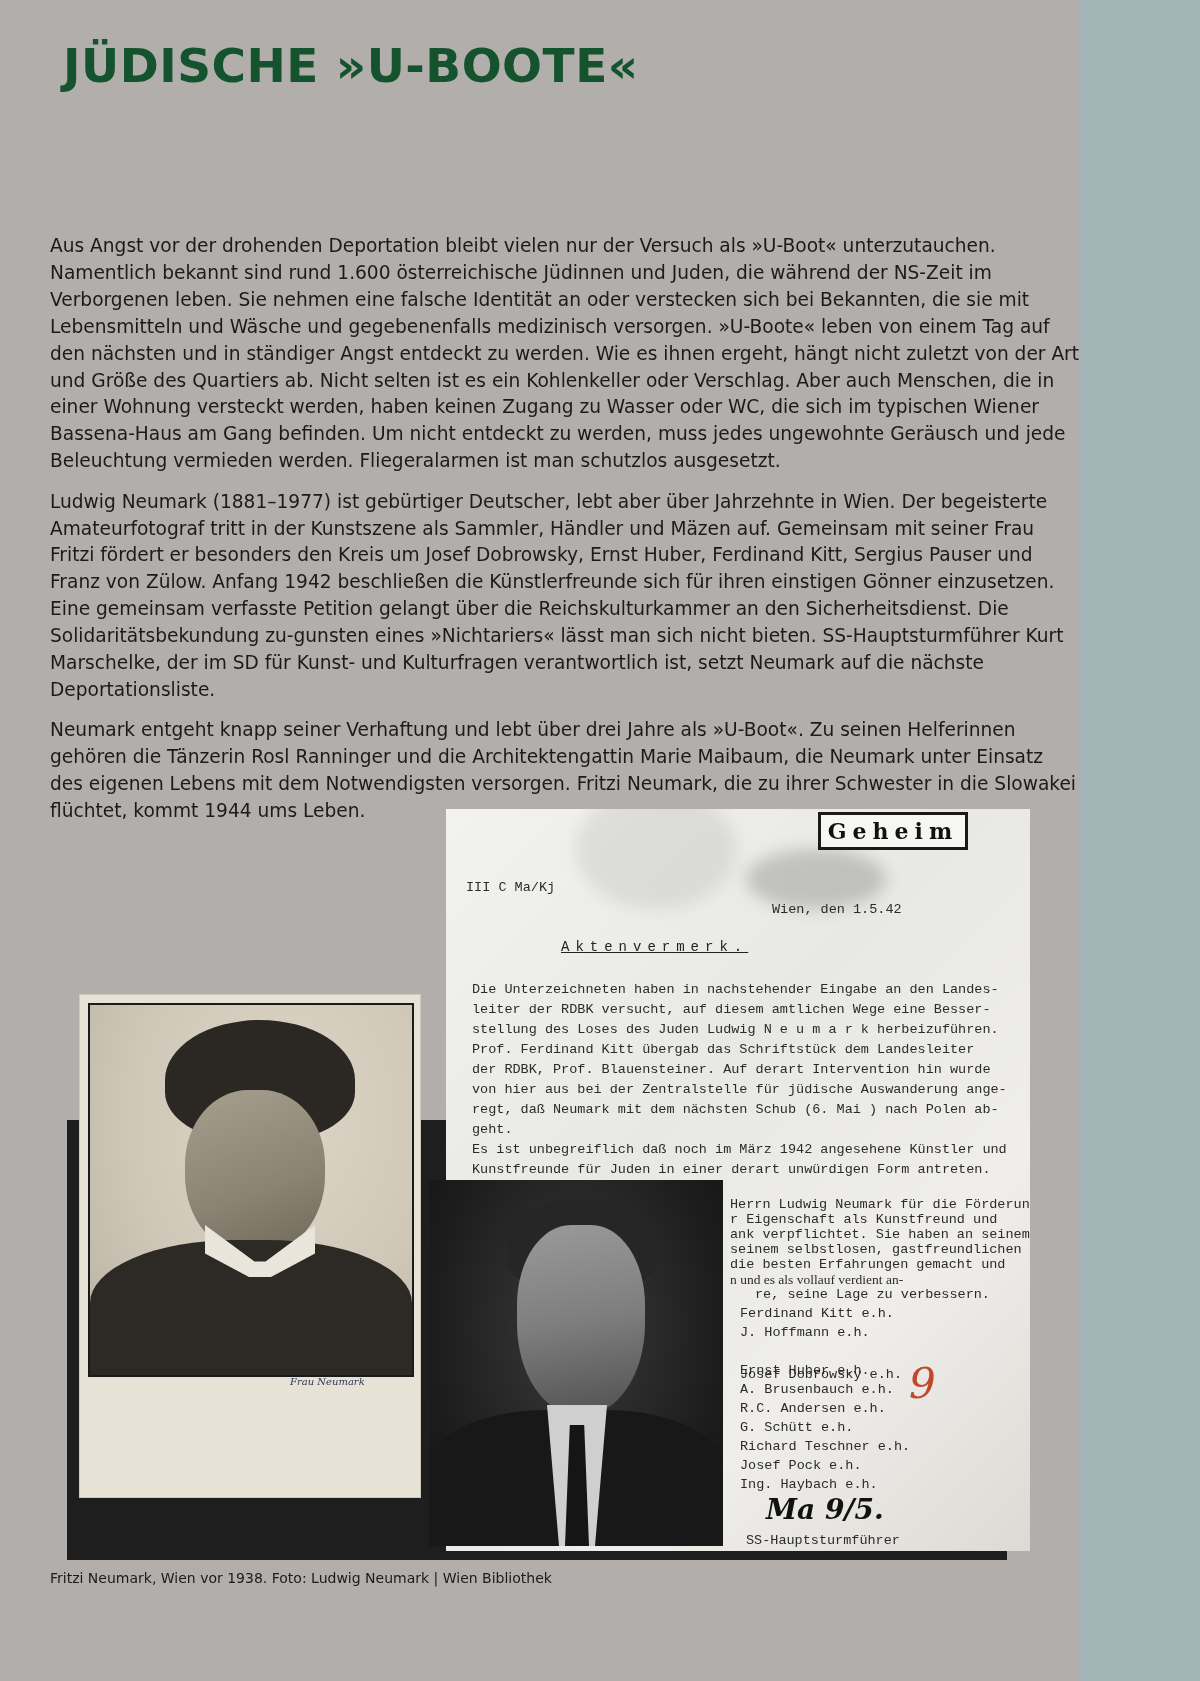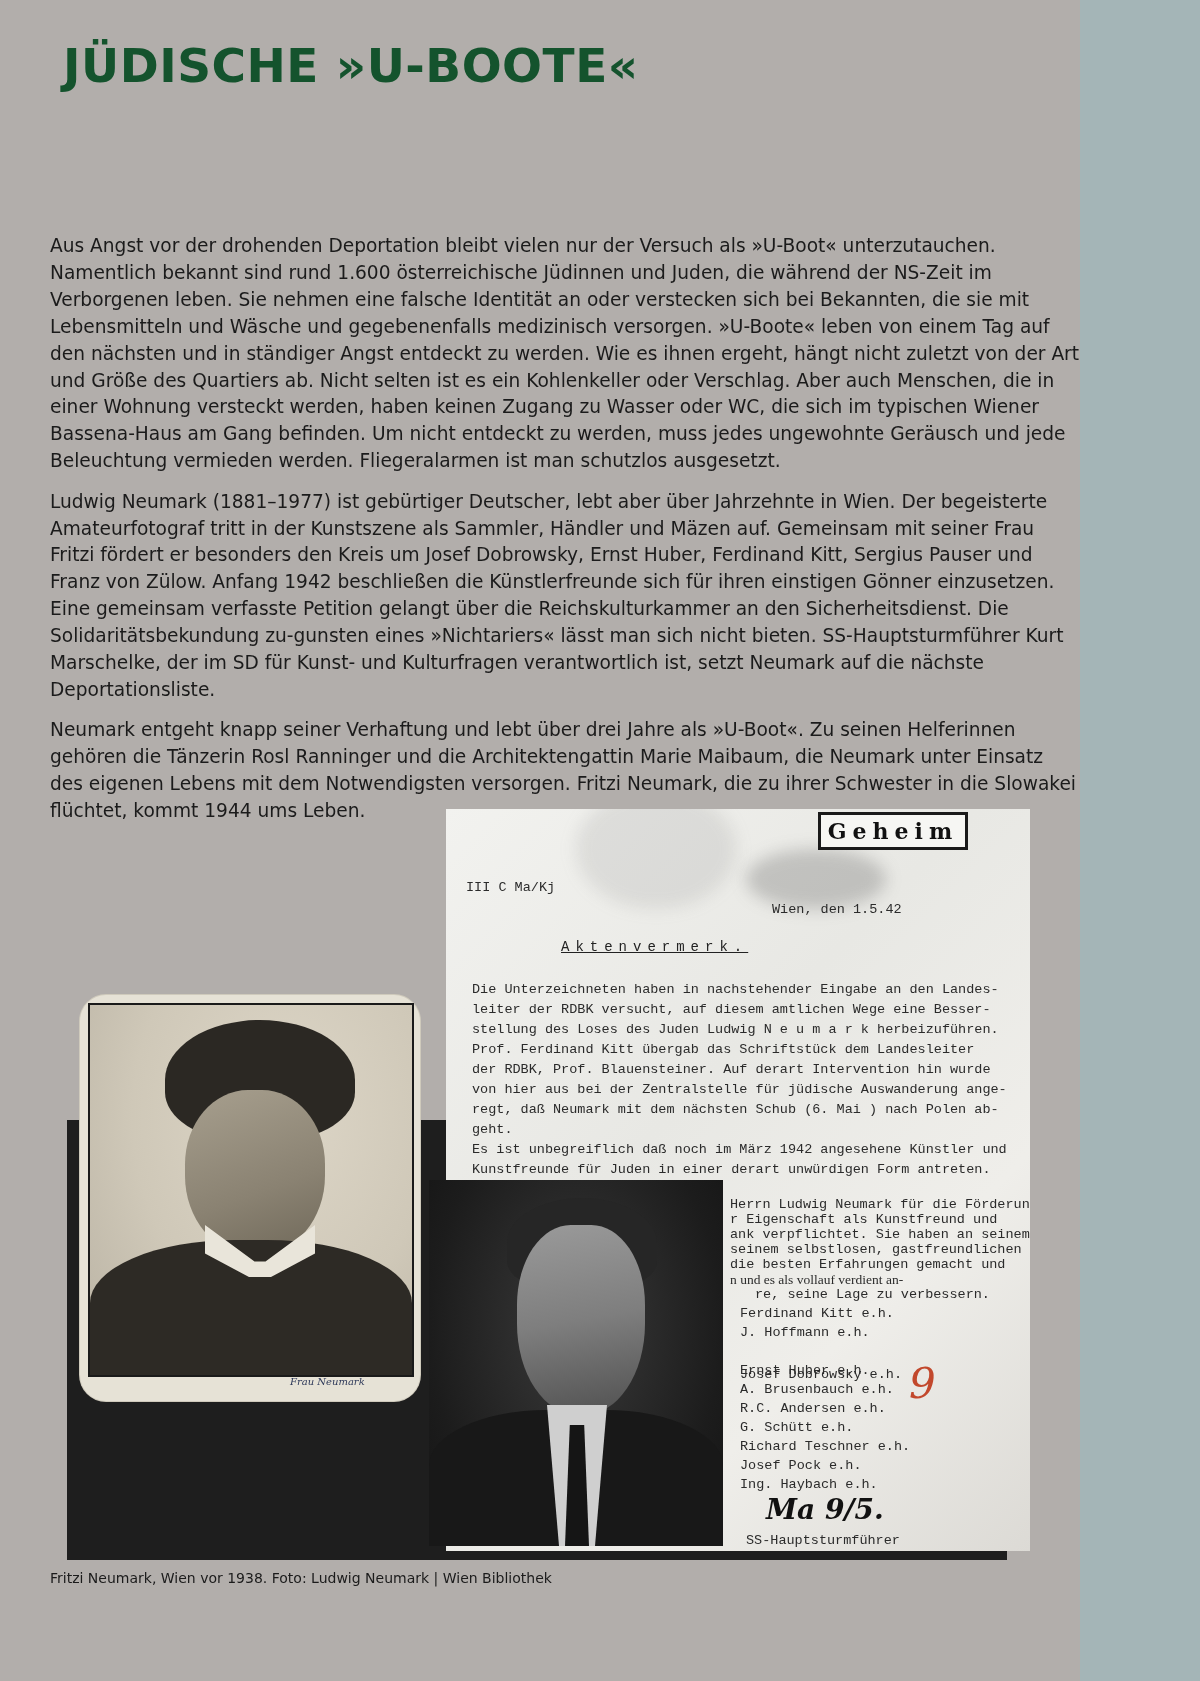--- a/index.html
+++ b/index.html
@@ -10,21 +10,21 @@
   .body-text { position:absolute; left:50px; top:233px; width:1030px; font-family:"DejaVu Sans",sans-serif; font-size:18.6px; line-height:26.9px; color:#1b1b1b; }
   .body-text p { margin:0 0 13.5px 0; }
   .backdrop { position:absolute; background:#1e1e1e; }
   .doc { position:absolute; left:446px; top:809px; width:584px; height:742px; background:linear-gradient(135deg,#f2f2ef 0%,#e8e8e4 40%,#efeeea 70%,#dcdad5 100%); overflow:hidden; }
   .doc .stain { position:absolute; border-radius:50%; background:rgba(120,120,120,0.15); filter:blur(8px); }
   .doc .mono { position:absolute; font-family:"Liberation Mono","DejaVu Sans Mono",monospace; font-size:13.5px; color:#2b2b2b; white-space:pre; line-height:19.5px; }
   .geheim { position:absolute; left:372px; top:3px; width:144px; height:32px; border:3px solid #1a1a1a; background:#f6f6f3; font-family:"DejaVu Serif",serif; font-weight:bold; font-size:22px; letter-spacing:6px; text-align:center; line-height:32px; color:#111; }
   .aktenvermerk { position:absolute; left:115px; top:130px; font-family:"Liberation Mono",monospace; font-size:14px; letter-spacing:6px; text-decoration:underline; color:#222; }
   .red-nine { position:absolute; left:463px; top:550px; font-family:"DejaVu Serif",serif; font-style:italic; font-size:42px; color:#c2482c; }
   .signature { position:absolute; left:320px; top:684px; font-family:"DejaVu Serif",serif; font-style:italic; font-weight:bold; font-size:28px; color:#111; }
-  .photo-woman { position:absolute; left:80px; top:995px; width:340px; height:406px; background:#e6e2d6; box-shadow:0 0 0 1px #cfcabc;border-radius:26px; }
+  .photo-woman { position:absolute; left:80px; top:995px; width:340px; height:502px; background:#e6e2d6; box-shadow:0 0 0 1px #cfcabc; }
   .photo-woman .inner { position:absolute; left:8px; top:8px; width:322px; height:370px; border:2px solid #1a1a1a; background:radial-gradient(ellipse at 60% 30%,#ddd6c7 0%,#cfc8b8 55%,#b9b2a3 100%); overflow:hidden; }
   .photo-woman .hair { position:absolute; left:75px; top:15px; width:190px; height:120px; border-radius:50% 50% 40% 40%; background:#2b2823; }
   .photo-woman .face { position:absolute; left:95px; top:85px; width:140px; height:165px; border-radius:45% 45% 48% 48%; background:linear-gradient(160deg,#a79f8e 0%,#8a8272 60%,#6f6859 100%); }
   .photo-woman .body { position:absolute; left:0; top:235px; width:322px; height:140px; border-radius:45% 45% 0 0; background:#2d2a25; }
   .photo-woman .collar { position:absolute; left:115px; top:220px; width:110px; height:52px; background:#e9e5da; clip-path:polygon(0 0,45% 70%,55% 70%,100% 0,100% 55%,60% 100%,40% 100%,0 55%); }
   .photo-woman .sig { position:absolute; left:210px; top:381px; font-family:"DejaVu Serif",serif; font-style:italic; font-size:10px; color:#2f3a5a; }
   .photo-man { position:absolute; left:429px; top:1180px; width:294px; height:366px; background:radial-gradient(ellipse at 50% 40%,#3a3a3a 0%,#1c1c1c 70%,#141414 100%); overflow:hidden; }
   .photo-man .hair { position:absolute; left:78px; top:18px; width:150px; height:90px; border-radius:50% 50% 30% 30%; background:#262626; }
   .photo-man .face { position:absolute; left:88px; top:45px; width:128px; height:190px; border-radius:42% 42% 48% 48%; background:linear-gradient(170deg,#9a9a9a 0%,#7e7e7e 50%,#505050 100%); }
   .photo-man .coat { position:absolute; left:0; top:230px; width:294px; height:140px; border-radius:40% 40% 0 0; background:#181818; }

